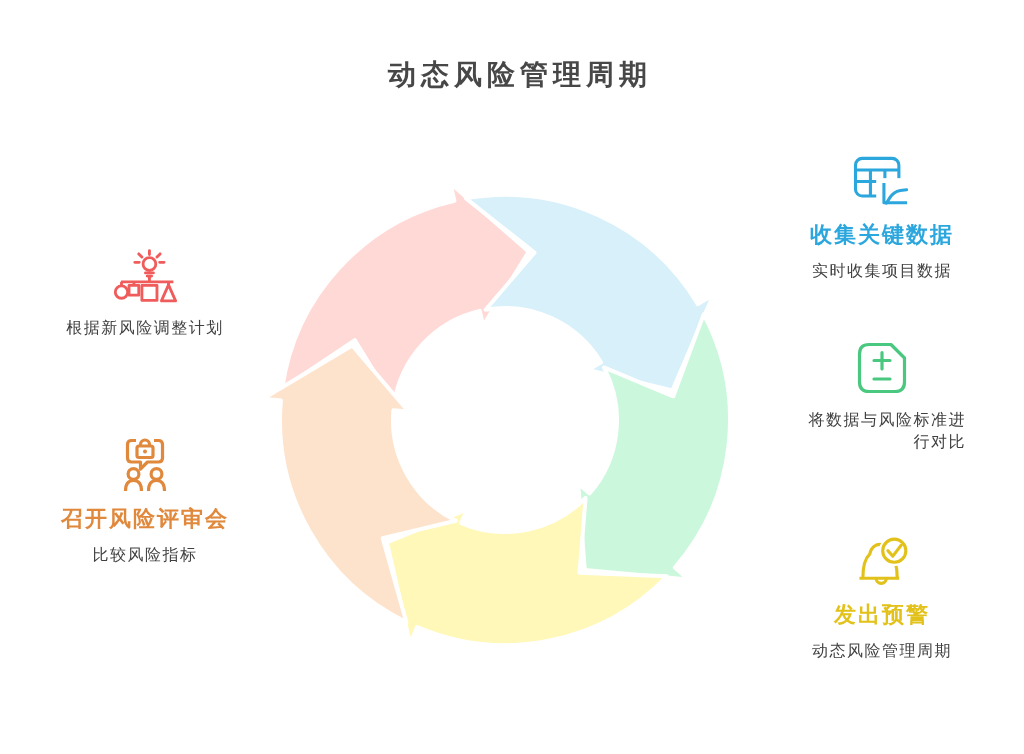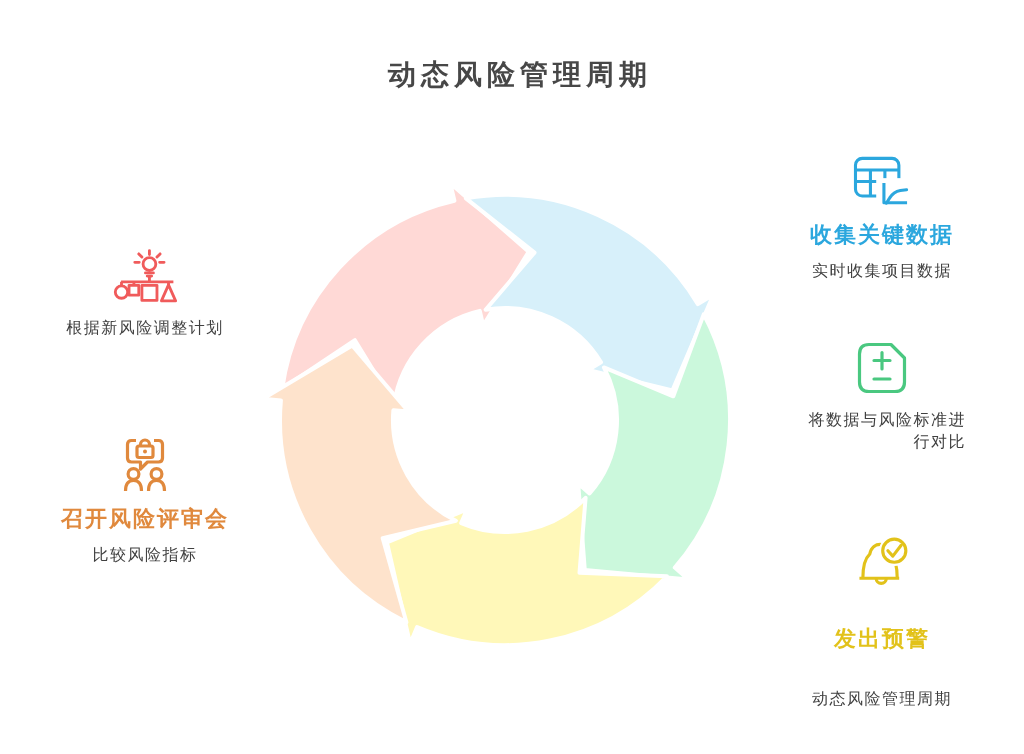--- a/index.html
+++ b/index.html
@@ -62,21 +62,21 @@
   <div class="step" id="step-compare" style="color: rgb(74, 200, 128);">
     <div class="icon-wrap">
       <svg class="icon-svg" width="54" height="56" viewBox="0 0 54 56">
         <path d="M14,4.5 H36 L49.5,18 V42 Q49.5,51.5 40,51.5 H14 Q4.5,51.5 4.5,42 V14 Q4.5,4.5 14,4.5 Z"></path>
         <path d="M27,12.5 V29 M19,20.5 H35 M19,39 H35" stroke-linecap="round"></path>
       </svg>
     </div>
     <p>将数据与风险标准进行对比</p>
   </div>
 
-  <div class="step" id="step-alert" style="color: rgb(226, 194, 26); gap: 24px;">
+  <div class="step" id="step-alert" style="color: rgb(226, 194, 26);">
     <div class="icon-wrap">
       <svg class="icon-svg" width="57" height="53" viewBox="0 0 58 54">
         <path d="M9,43 C9,31 11,23 16,18.5 C17.5,11 22.5,8.5 26.5,8.5 C30.5,8.5 35.5,11 37,18.5 C42,23 44,31 44,43"></path>
         <circle cx="41" cy="15" r="15.5" fill="#ffffff" stroke="none"></circle>
         <path d="M5.5,43 H46"></path>
         <path d="M22.5,43 A5.2,5.2 0 0 0 32.9,43"></path>
         <circle cx="41" cy="15" r="11.8"></circle>
         <path d="M34.5,15 L39.5,20.5 L48,9.5" stroke-linecap="round"></path>
       </svg>
     </div>

